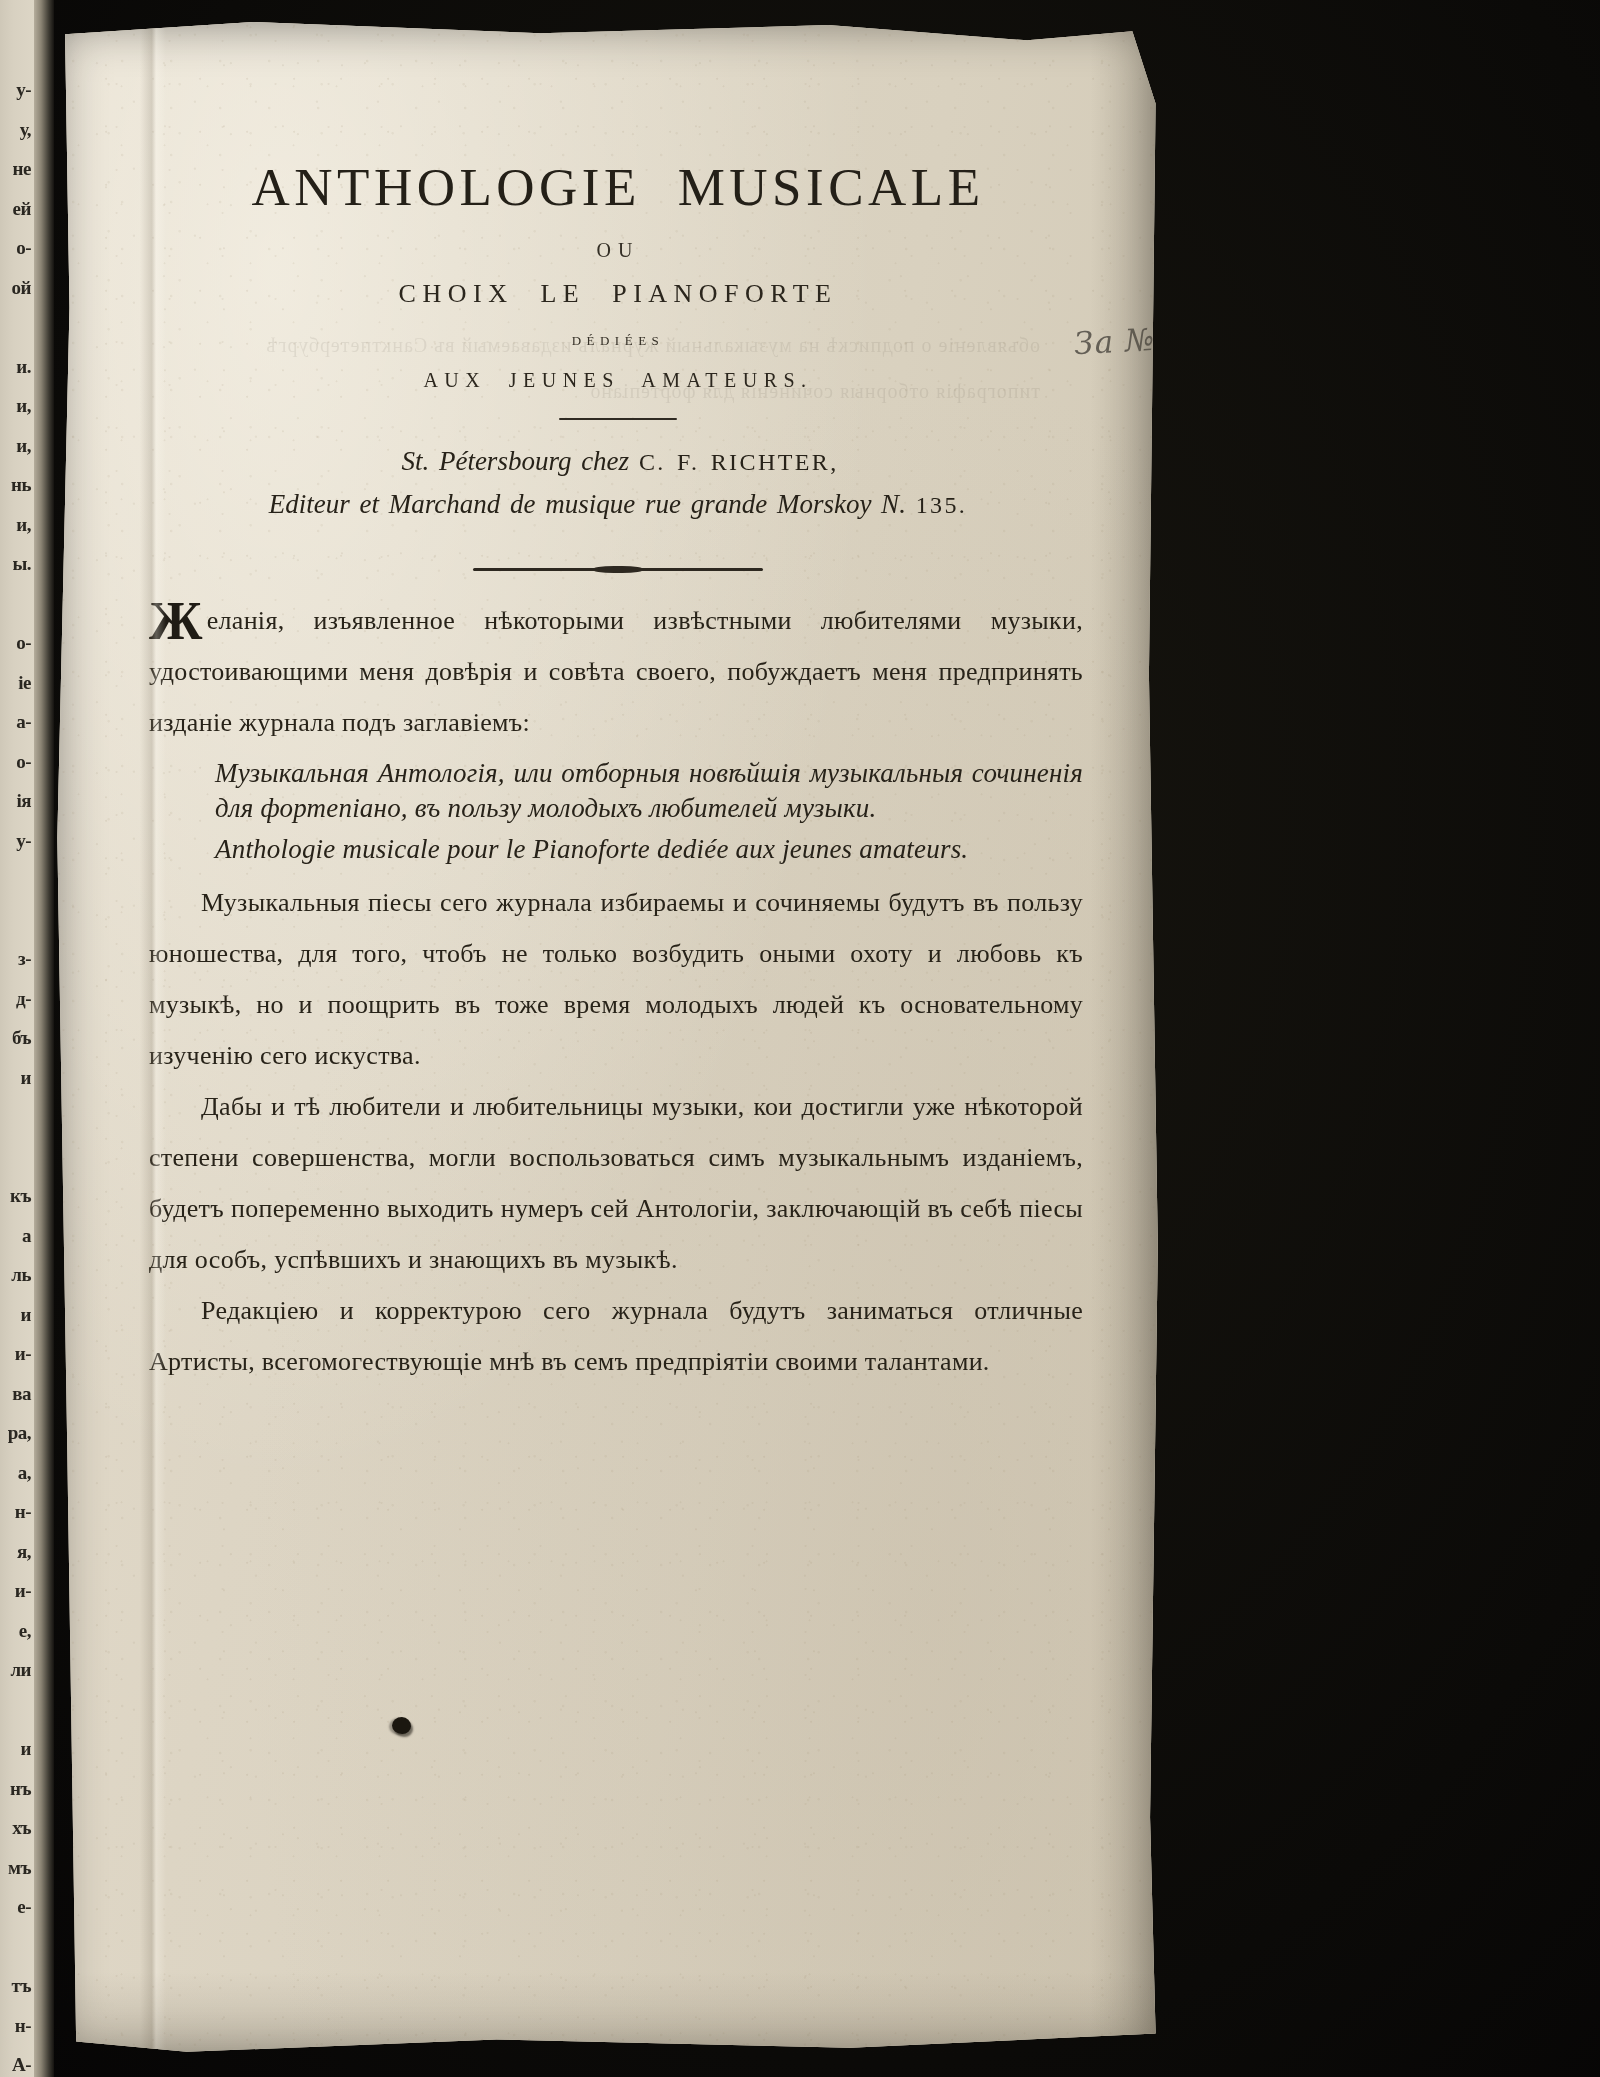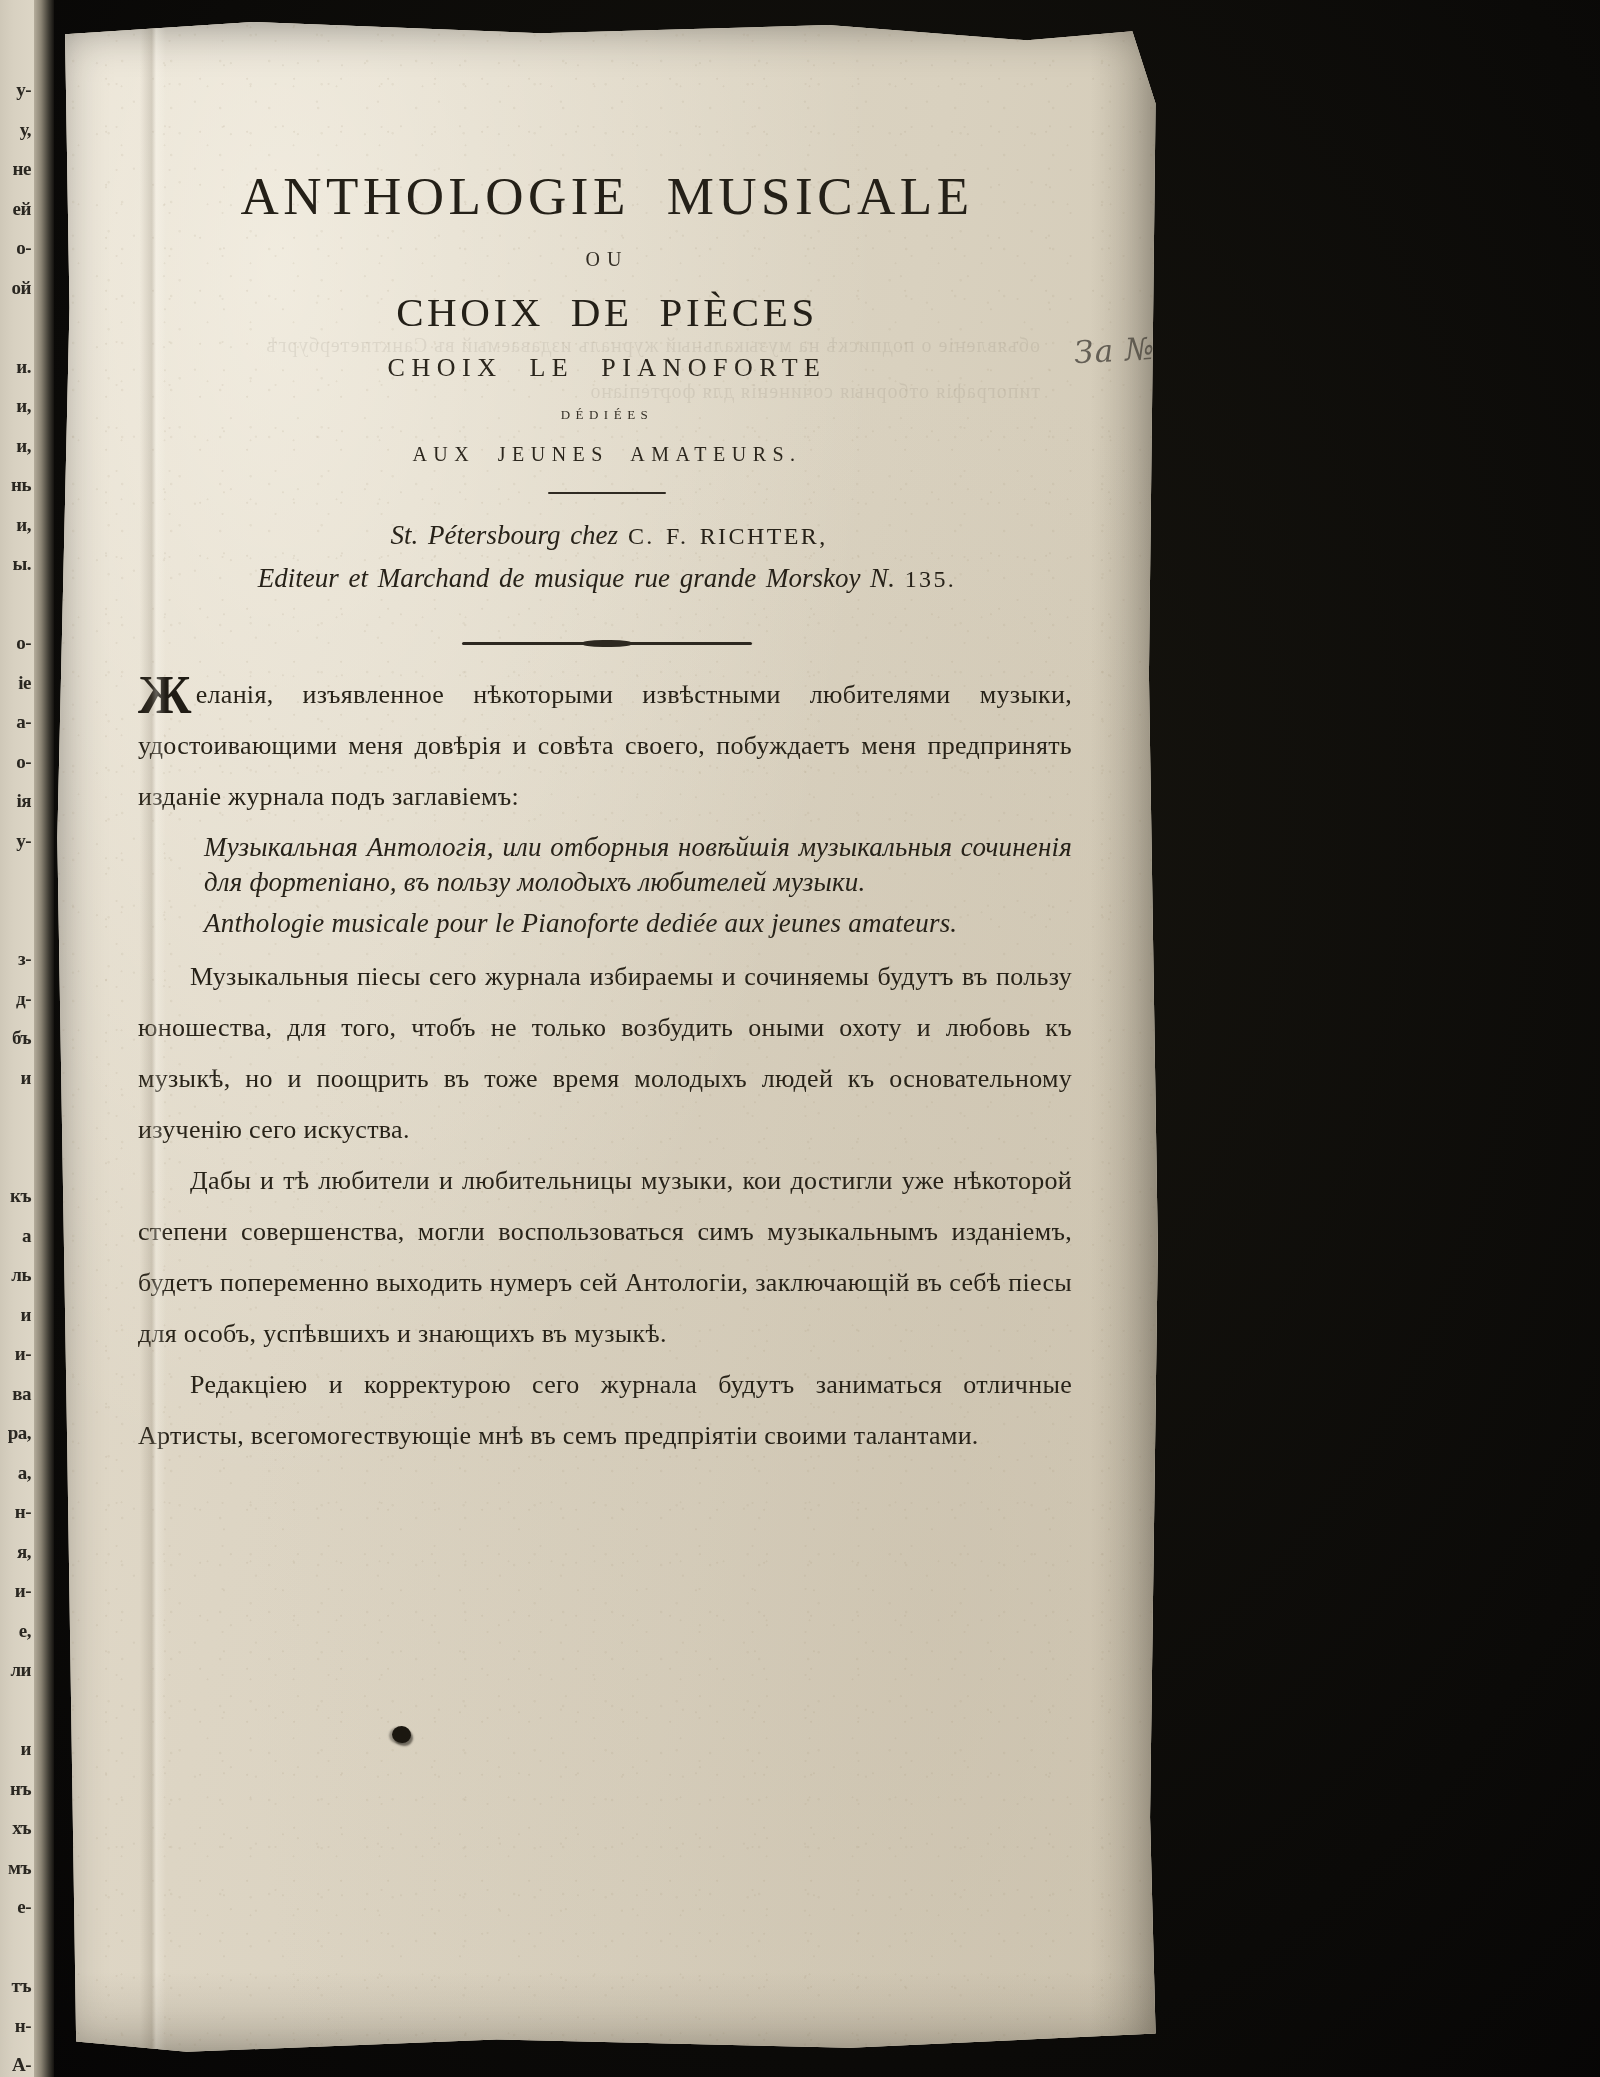--- a/index.html
+++ b/index.html
@@ -106,23 +106,24 @@
     line-height: 46px;
     padding: 300px 120px;
     box-sizing: border-box;
     letter-spacing: 1px;
     font-family: "Liberation Serif", serif;
   }
 
   
   #content {
     position: absolute;
-    left: 0; top: 16px;
+    left: 0; top: 7px;
     width: 1106px; height: 2040px;
     color: #262219;
+    padding-left: 11px;
   }
 
   .centered { text-align: center; }
 
   #title-main {
     margin: 128px 0 0 0;
     font-size: 53px;
     letter-spacing: 4.5px;
     word-spacing: 19px;
     font-weight: 400;
@@ -392,21 +393,20 @@
 
 <div id="page-leaf">
 
   <div id="paper-grain"></div>
   <div id="bleed-through">объявленіе о подпискѣ на музыкальный журналъ издаваемый въ Санктпетербургѣ типографія отборныя сочиненія для фортепіано</div>
 
   <div id="content">
 
     <h1 id="title-main" class="centered">ANTHOLOGIE MUSICALE</h1>
     <div id="title-ou" class="centered">OU</div>
-    <div id="title-choix" class="centered">CHOIX DE PIÈCES</div>
     <div id="title-pour" class="centered">CHOIX LE PIANOFORTE</div>
     <div id="title-dediees" class="centered">DÉDIÉES</div>
     <div id="title-aux" class="centered">AUX JEUNES AMATEURS.</div>
 
     <div class="rule-short"></div>
 
     <div id="imprint-line-1" class="centered"><span>St. Pétersbourg</span><span> chez </span><span class="smallcaps">C. F. RICHTER,</span></div>
 
     <div id="imprint-line-2" class="centered"><span>Editeur et Marchand de musique rue grande Morskoy N. </span><span class="smallcaps">135.</span></div>
 

